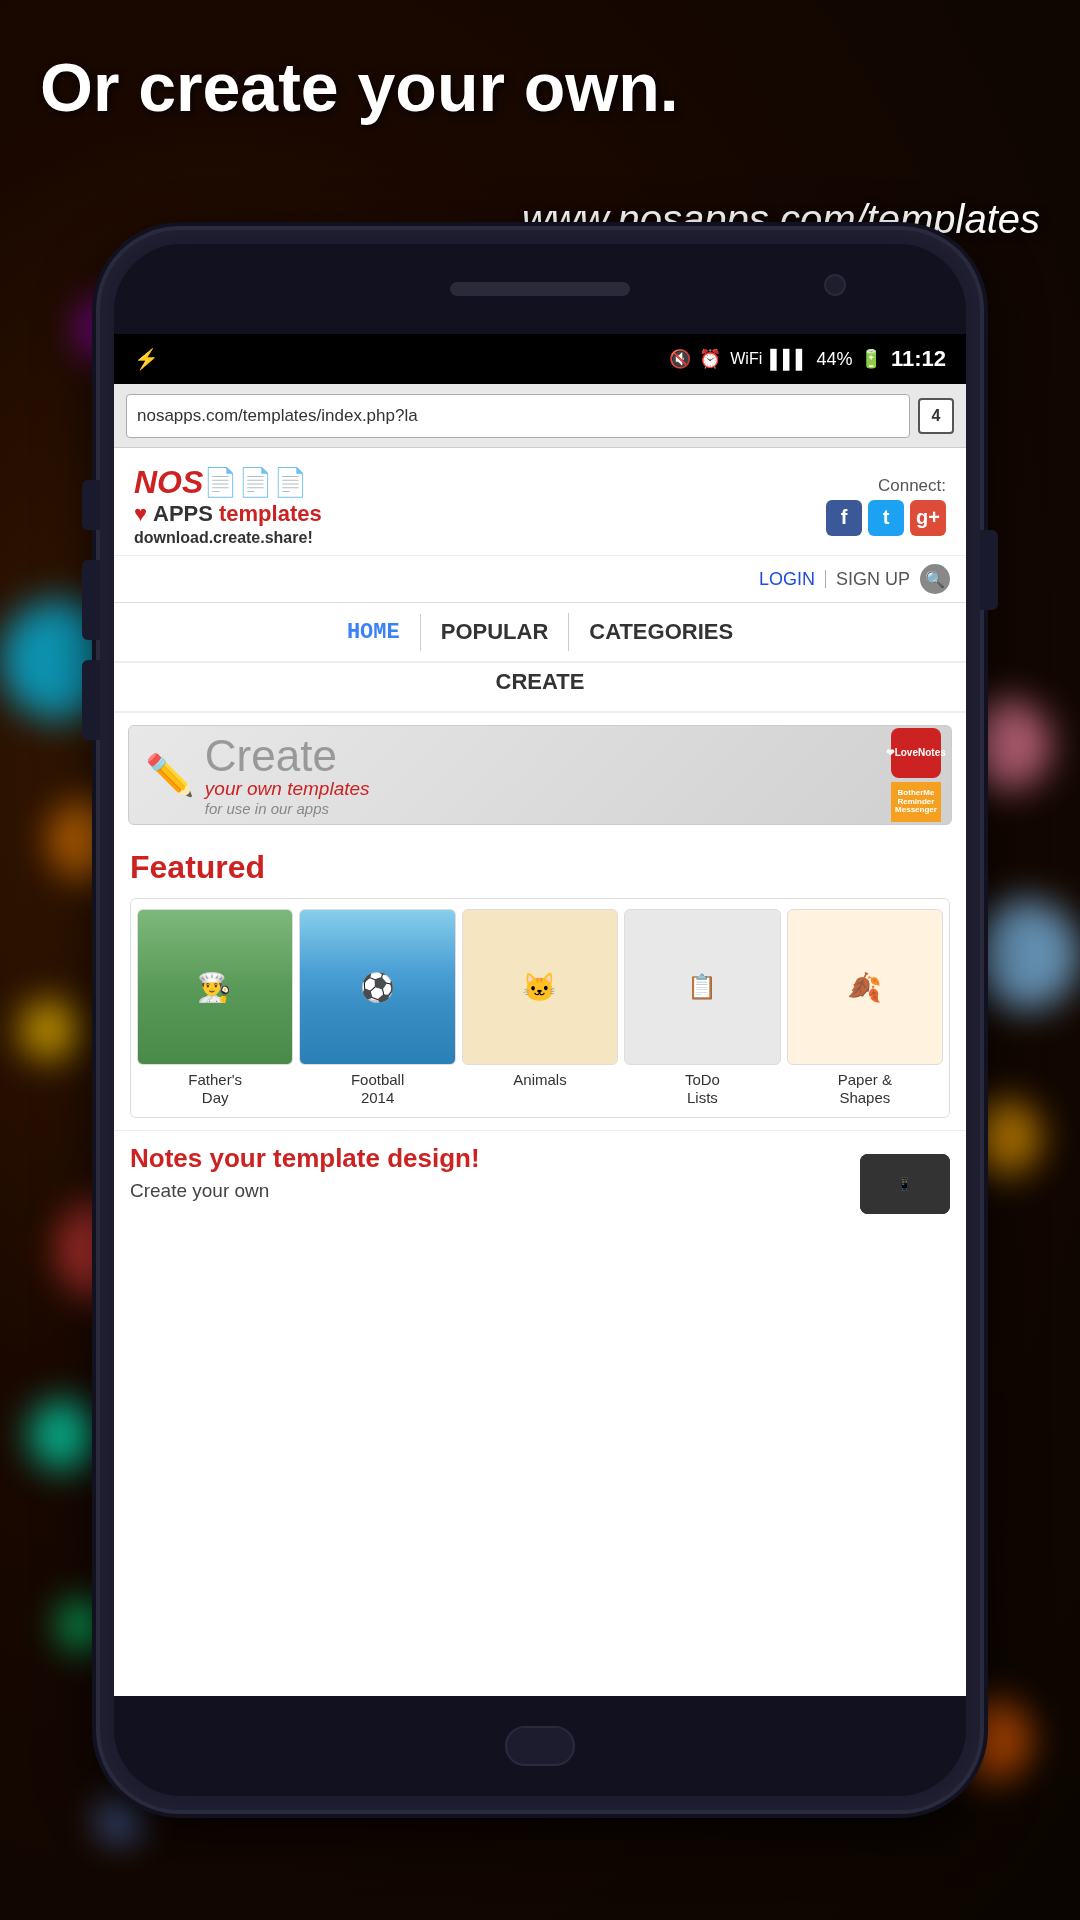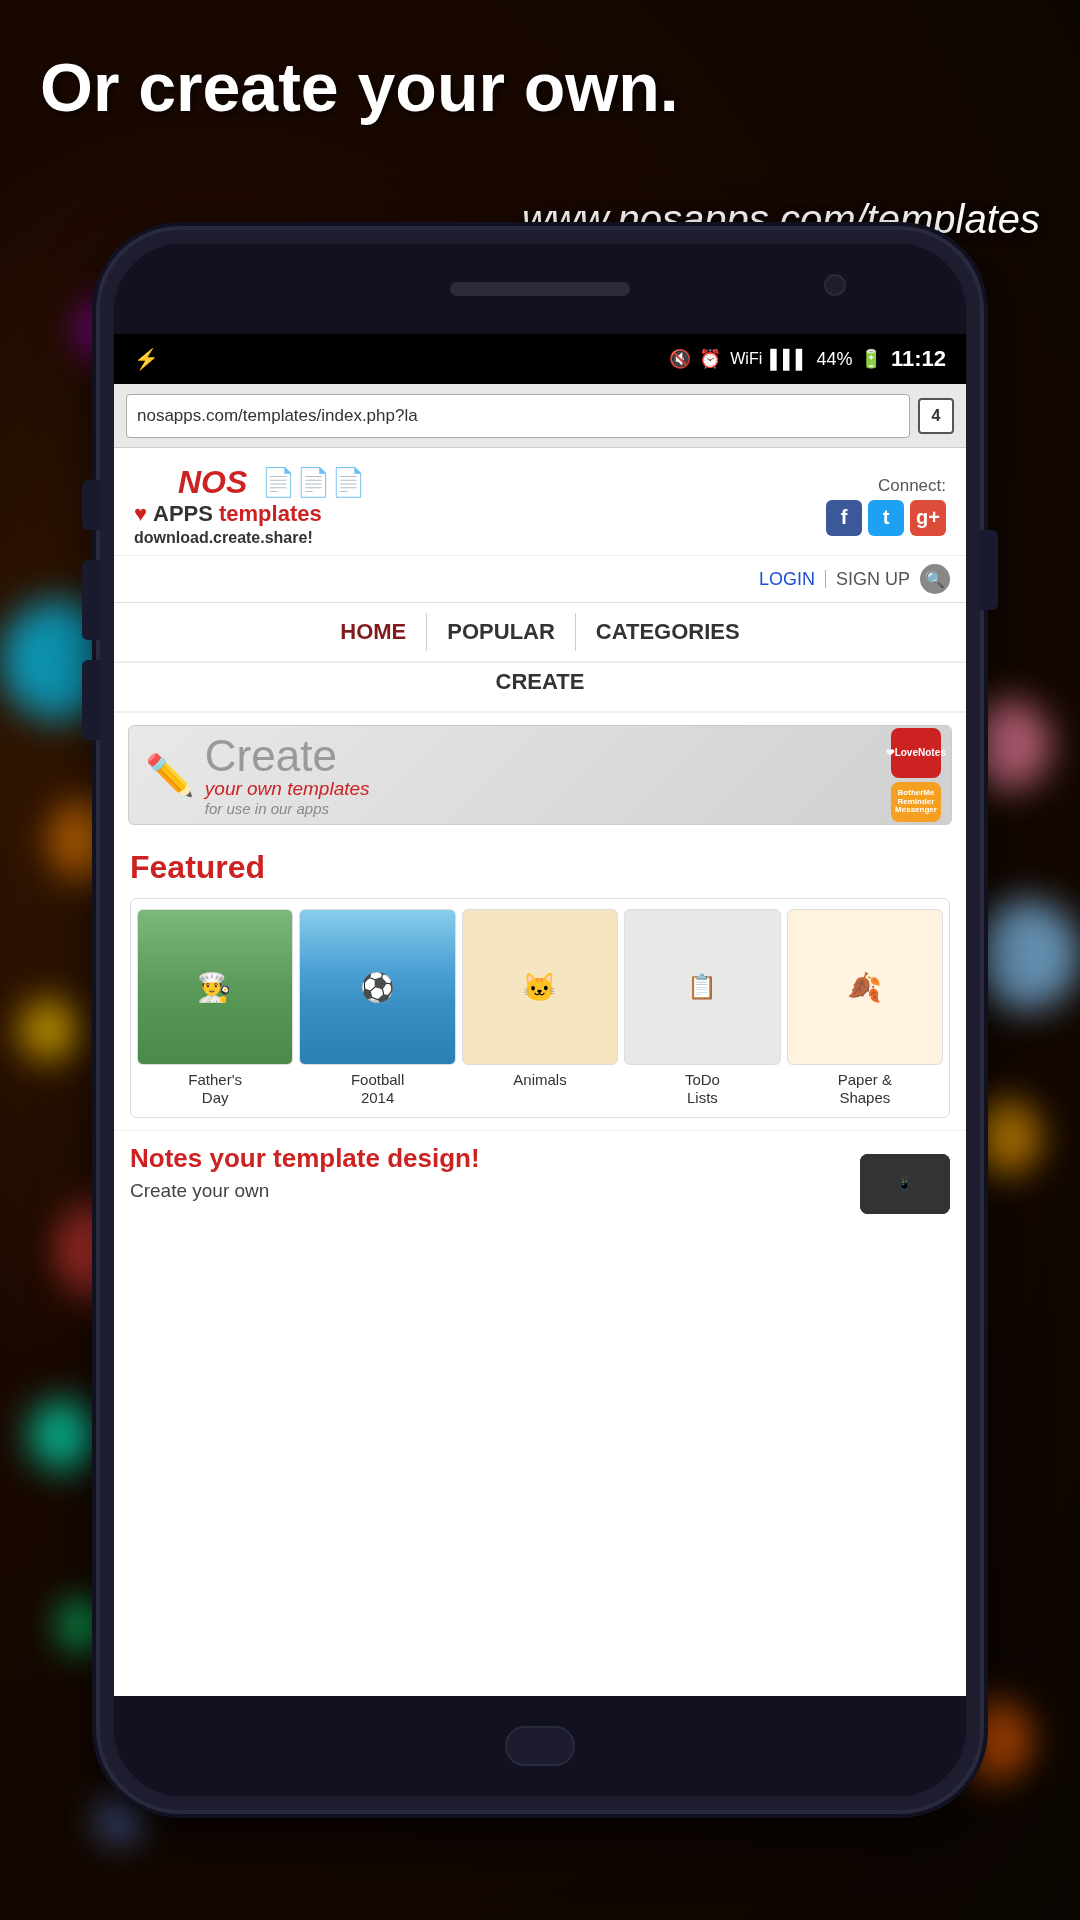--- a/index.html
+++ b/index.html
@@ -208,22 +208,21 @@
     }
 
     .nos-logo-area {
       display: flex;
       flex-direction: column;
     }
 
     .nos-logo-top {
       display: flex;
       align-items: center;
-      gap: 14px;
-      margin-left: 44px;
+      gap: 0;
     }
 
     .nos-text {
       font-size: 32px;
       font-weight: 900;
       color: #cc2222;
       font-style: italic;
     }
 
     .nos-doc-icon {
@@ -343,21 +342,21 @@
     .nav-item {
       font-size: 22px;
       font-weight: bold;
       color: #333;
       padding: 6px 20px;
       border-right: 1px solid #ccc;
     }
 
     .nav-item:last-child { border-right: none; }
 
-    .nav-item.active { color: #7f1d1d; }
+    .nav-item.active { color: #3b82f6; font-family: Liberation Mono, monospace; }
 
     .nav-create {
       font-size: 22px;
       font-weight: bold;
       color: #333;
       padding: 6px 20px;
     }
 
     .nav-row-2 {
       display: flex;
@@ -430,21 +429,21 @@
       font-size: 10px;
       font-weight: bold;
       text-align: center;
       line-height: 1.2;
     }
 
     .sticker-other {
       width: 50px;
       height: 40px;
       background: #f5a020;
-      border-radius: 8px;
+      border-radius: 0;
       display: flex;
       align-items: center;
       justify-content: center;
       color: white;
       font-size: 9px;
       font-weight: bold;
       text-align: center;
       line-height: 1.1;
     }
 

